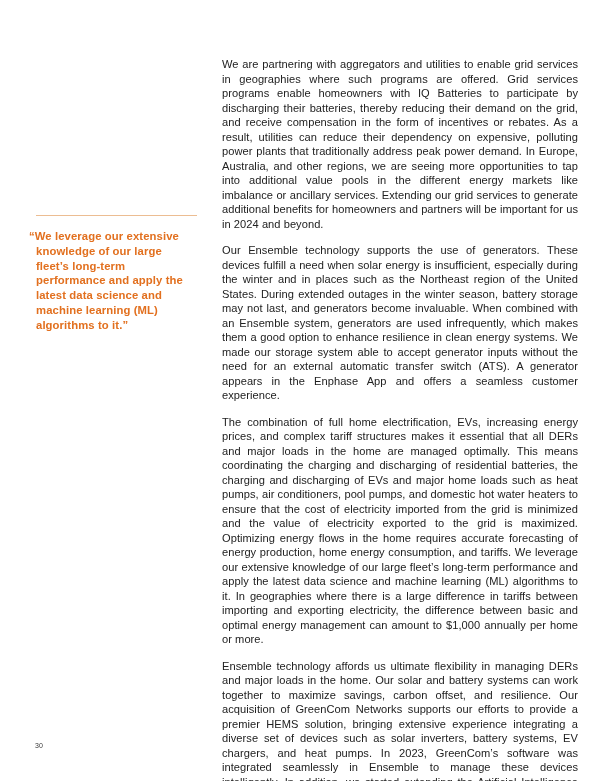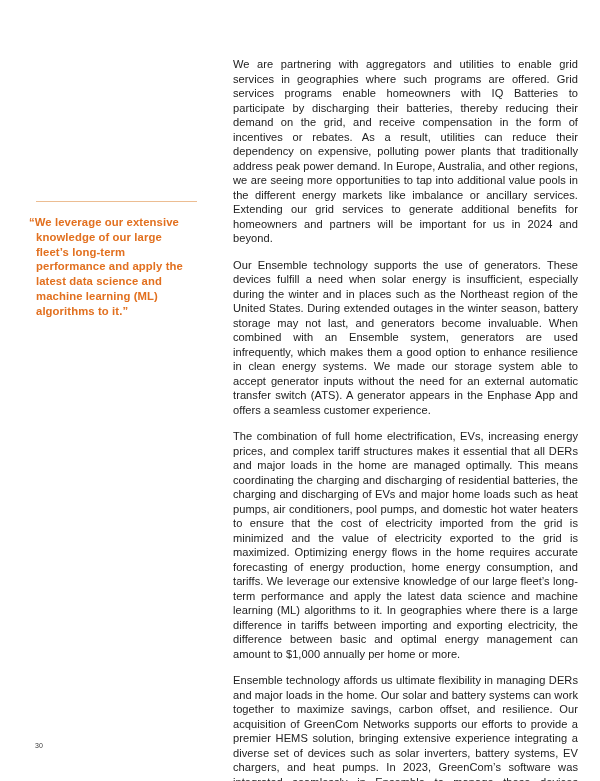--- a/index.html
+++ b/index.html
@@ -16,21 +16,21 @@
     width: 600px;
     height: 781px;
     background: #ffffff;
     overflow: hidden;
   }
 
   
   .pull-quote {
     position: absolute;
     left: 29px;
-    top: 201px;
+    top: 215px;
     width: 168px;
   }
 
   .quote-rule {
     height: 1px;
     background: var(--rule-color, #ecbd92);
     margin-left: 7px;   
     margin-bottom: 13px;
   }
 
@@ -52,21 +52,20 @@
     width: 356px;
   }
 
   .body-col p {
     font-size: 11.1px;
     line-height: 14.5px;
     color: #212121;
     text-align: justify;
     margin-bottom: 12px;
     letter-spacing: 0.05px;
-    margin-left: 11px;
   }
 
   .body-col p:last-child { margin-bottom: 0; }
 
   
   .page-number {
     position: absolute;
     left: 35px;
     top: 742px;
     font-size: 7px;

